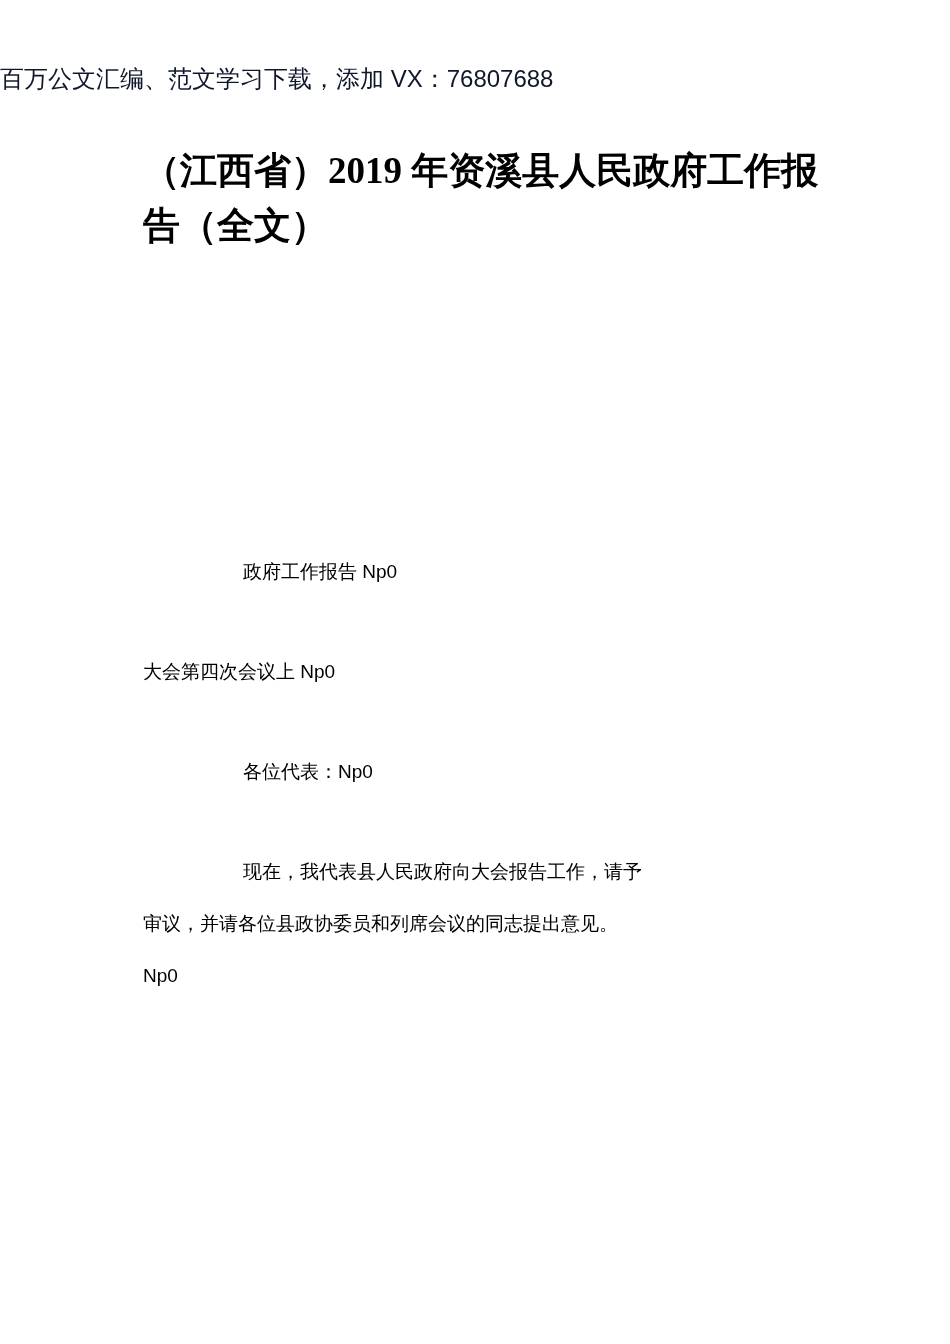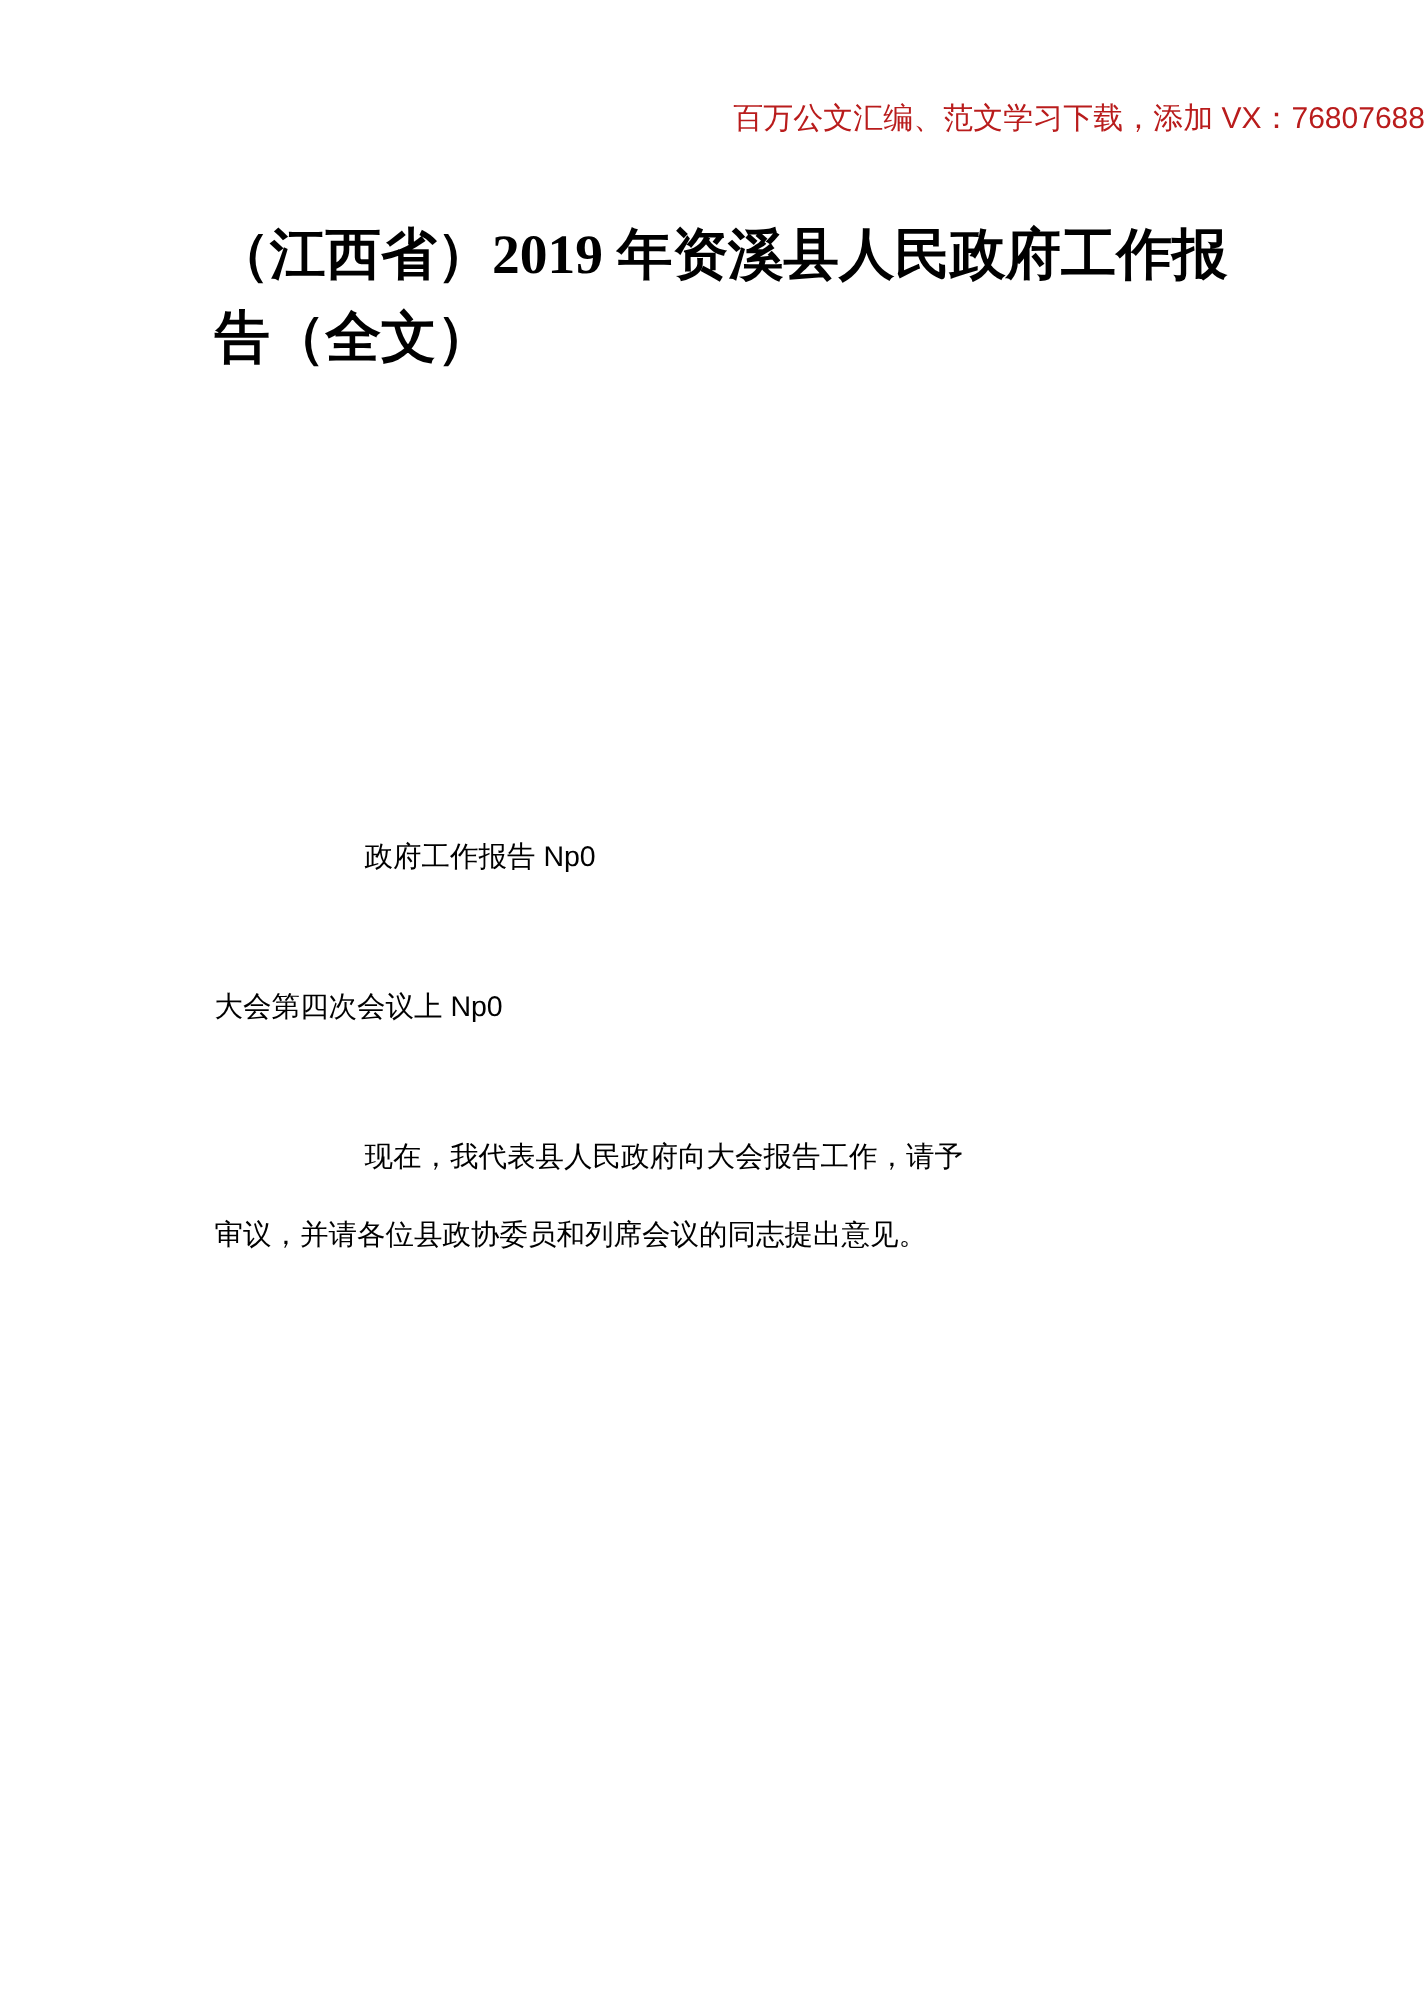--- a/index.html
+++ b/index.html
@@ -13,24 +13,24 @@
     height: 1344px;
     background: #ffffff;
     overflow: hidden;
     font-family: "Liberation Sans", sans-serif;
   }
   .promo-header {
     position: absolute;
     top: 66px;
     left: 0;
     right: 0;
-    text-align: right;
-    font-size: 20px;
+    text-align: left;
+    font-size: 24px;
     line-height: 26px;
-    color: #b91c1c;
+    color: #0f172a;
     font-family: "Liberation Sans", sans-serif;
     white-space: nowrap;
   }
   .doc-title {
     position: absolute;
     top: 143px;
     left: 143px;
     width: 664px;
     margin: 0;
     text-align: left;
@@ -81,20 +81,24 @@
 
     <p class="para">
       <span class="line first">政府工作报告 Np0</span>
     </p>
 
     <p class="para">
       <span class="line">大会第四次会议上 Np0</span>
     </p>
 
 
+    <p class="para">
+      <span class="line first">各位代表：Np0</span>
+    </p>
 
     <p class="para">
       <span class="line first">现在，我代表县人民政府向大会报告工作，请予</span>
       <span class="line">审议，并请各位县政协委员和列席会议的同志提出意见。</span>
+      <span class="line">Np0</span>
     </p>
 
   </div>
 </div>
 
 </body></html>

